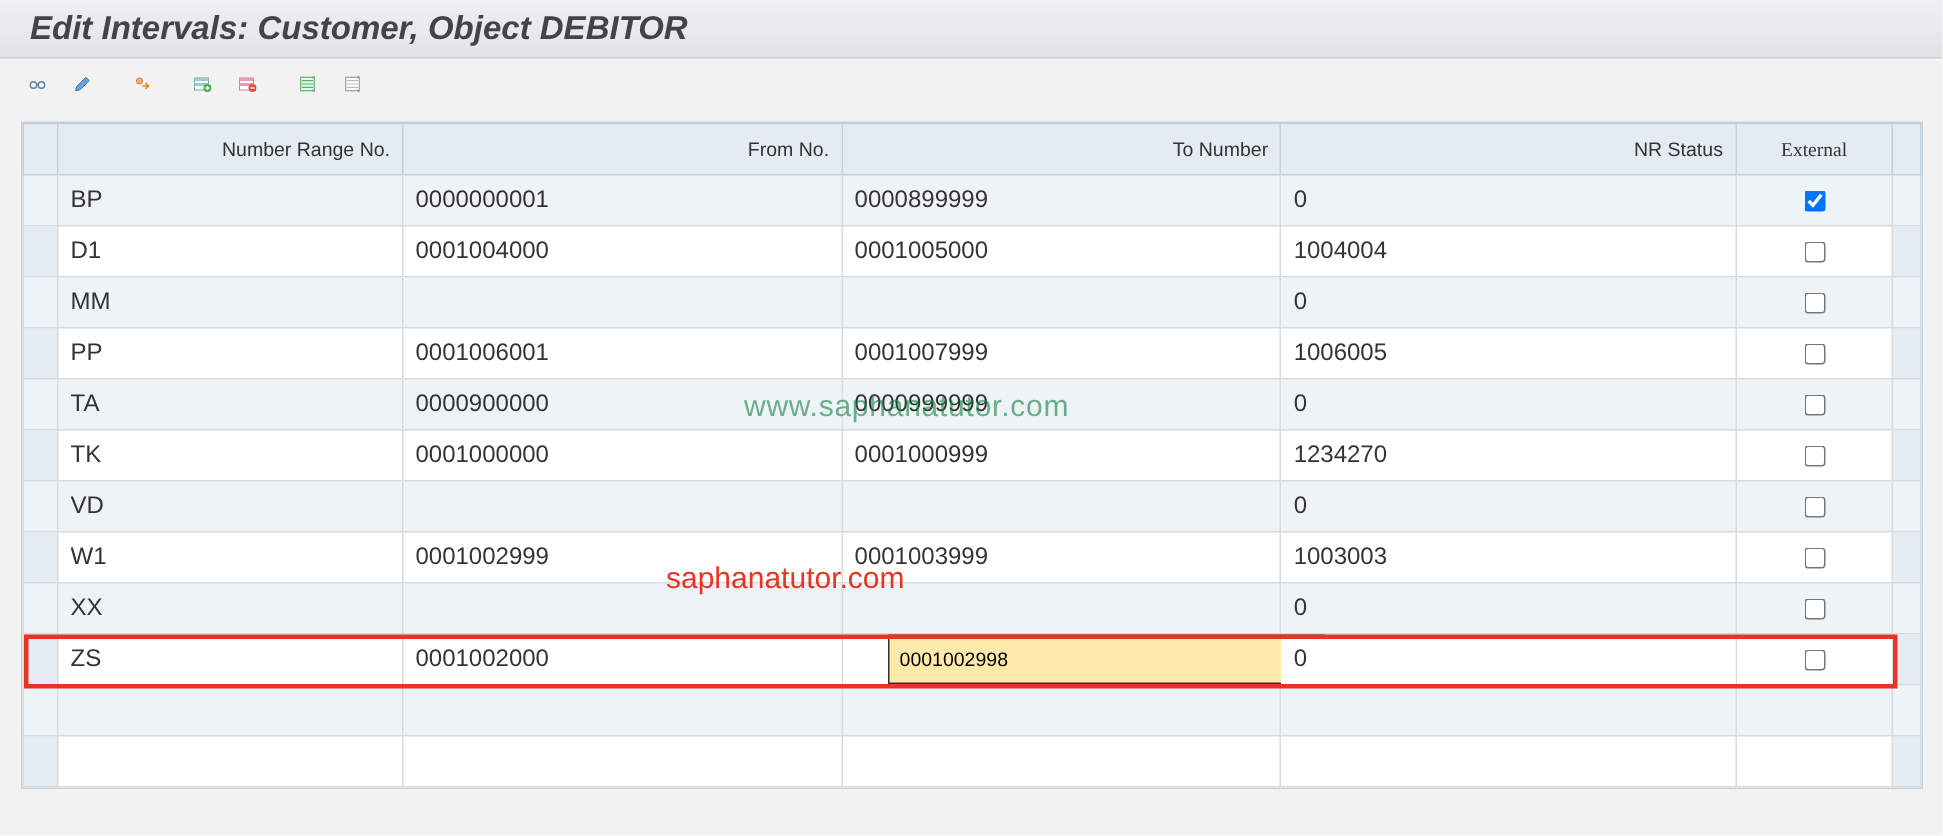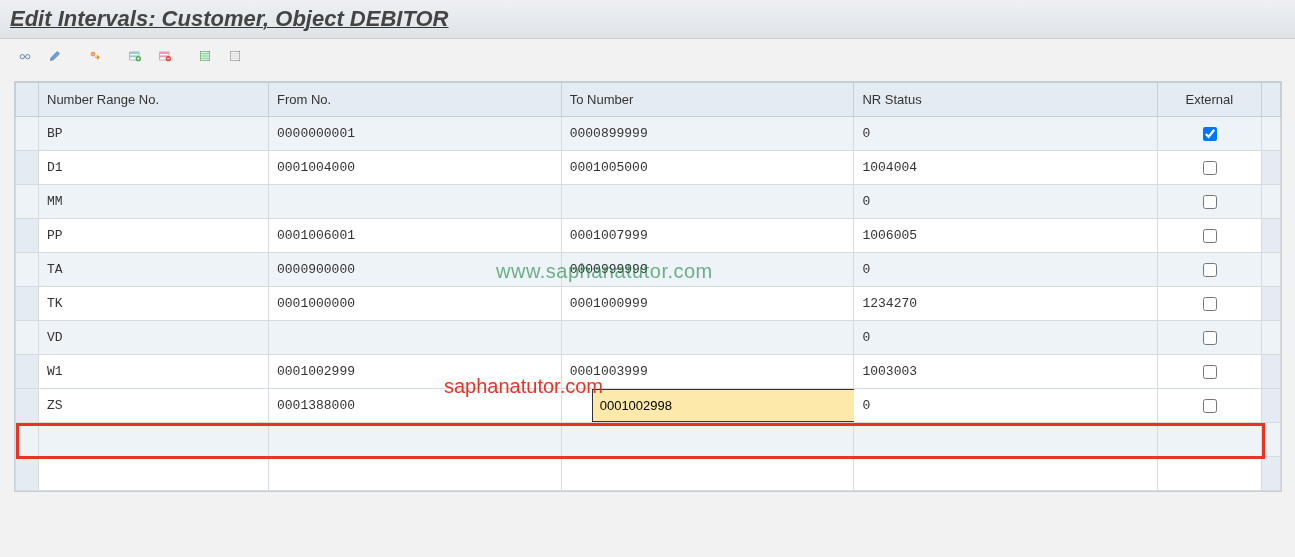--- a/index.html
+++ b/index.html
@@ -10,22 +10,21 @@
     font-size: 13px;
     color: #333;
     width: 1295px;
     height: 557px;
     overflow: hidden;
     position: relative;
   }
   .title-bar {
     background: linear-gradient(#eef0f3, #dfe3e8);
     border-bottom: 1px solid #ccc;
-    padding: 6px 10px;
-    text-decoration: underline;
+    padding: 6px 20px;
   }
   .title {
     font-size: 22px;
     font-style: italic;
     font-weight: bold;
     color: #444;
   }
   .toolbar {
     padding: 6px 12px;
     display: flex;
@@ -59,42 +58,42 @@
   col.nr  { width: 220px; }
   col.from{ width: 280px; }
   col.to  { width: 280px; }
   col.st  { width: 290px; }
   col.ext { width: 100px; }
   col.scr { width: 18px; }
   th {
     background: #e5ebf2;
     border: 1px solid #c7cfd6;
     padding: 6px 8px;
-    text-align: left;
+    text-align: right;
     font-weight: normal;
     color: #333;
     height: 34px;
   }
-  th.center { text-align: center; }
+  th.center { text-align: center; font-family: Liberation Serif, serif; }
   td {
     border: 1px solid #d6dbe0;
     padding: 0;
     height: 34px;
     background: #fff;
   }
   tr.alt td { background: #eef3f8; }
   td.sel { background: #e5ebf2; }
   .cell {
     padding: 6px 8px;
     width: 100%;
     height: 100%;
     display: flex;
     align-items: center;
-    font-family: Liberation Mono, monospace;
-    font-size: 13px;
+    font-family: Liberation Sans, sans-serif;
+    font-size: 16px;
   }
   .cell-input {
     border: none;
     width: 100%;
     height: 100%;
     padding: 6px 8px;
     font-family: Arial, sans-serif;
     font-size: 13px;
     background: transparent;
   }
@@ -349,27 +348,44 @@
           </td>
           <td>
             <div class="cell">0001003999</div>
           </td>
           <td>
             <div class="cell">1003003</div>
           </td>
           <td class="center"><input type="checkbox" style=""></td>
           <td class="scroll-col"></td>
         </tr>
+        <tr class="alt">
+          <td class="sel"></td>
+          <td>
+            <div class="cell">XX</div>
+          </td>
+          <td>
+            <div class="cell"></div>
+          </td>
+          <td>
+            <div class="cell"></div>
+          </td>
+          <td>
+            <div class="cell">0</div>
+          </td>
+          <td class="center"><input type="checkbox" style=""></td>
+          <td class="scroll-col"></td>
+        </tr>
         <tr class="highlight">
           <td class="sel"></td>
           <td>
             <div class="cell">ZS</div>
           </td>
           <td>
-            <div class="cell">0001388000</div>
+            <div class="cell">0001002000</div>
           </td>
           <td><input type="text" class="cell-input to-active" value="0001002998" style=""></td>
           <td>
             <div class="cell">0</div>
           </td>
           <td class="center"><input type="checkbox" style=""></td>
           <td class="scroll-col"></td>
         </tr>
         <tr class="alt">
           <td class="sel"></td>

